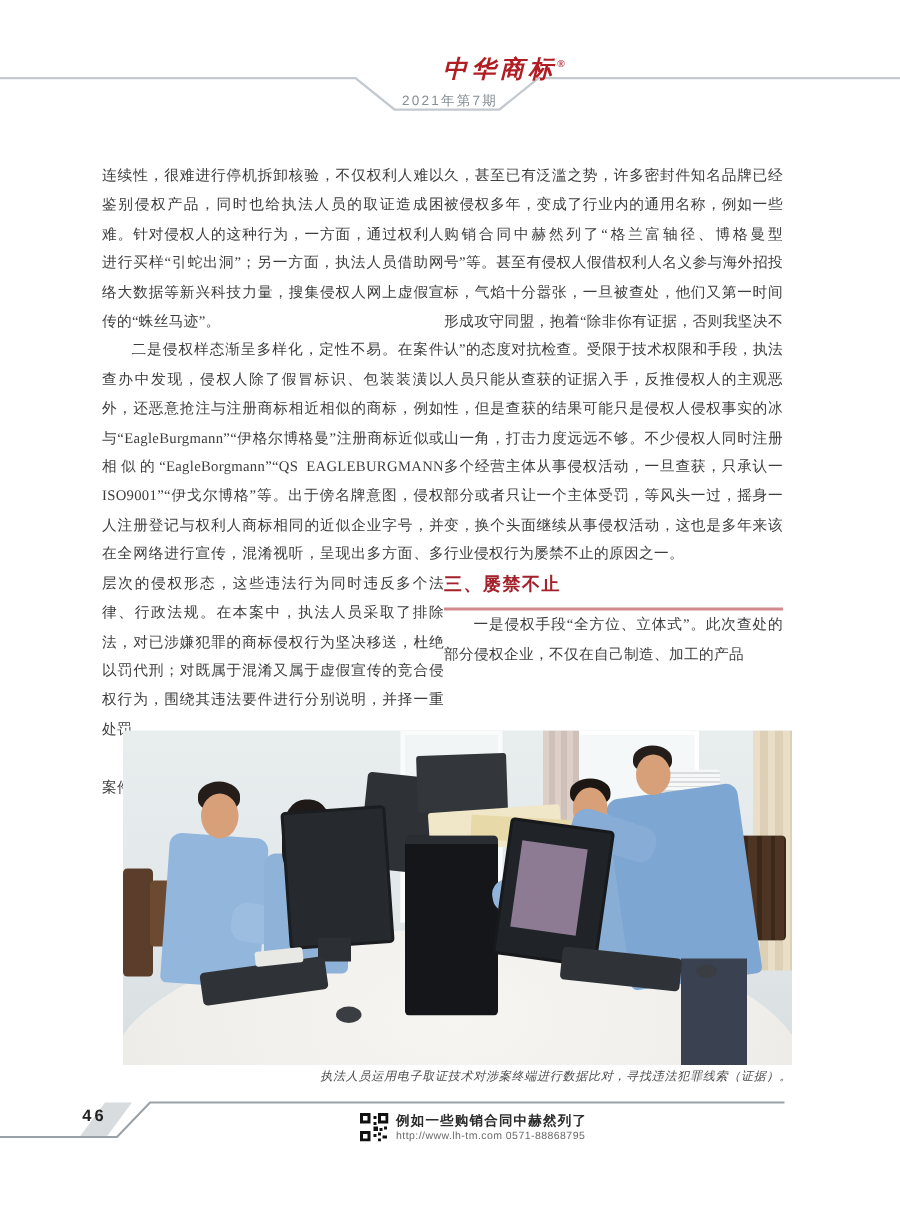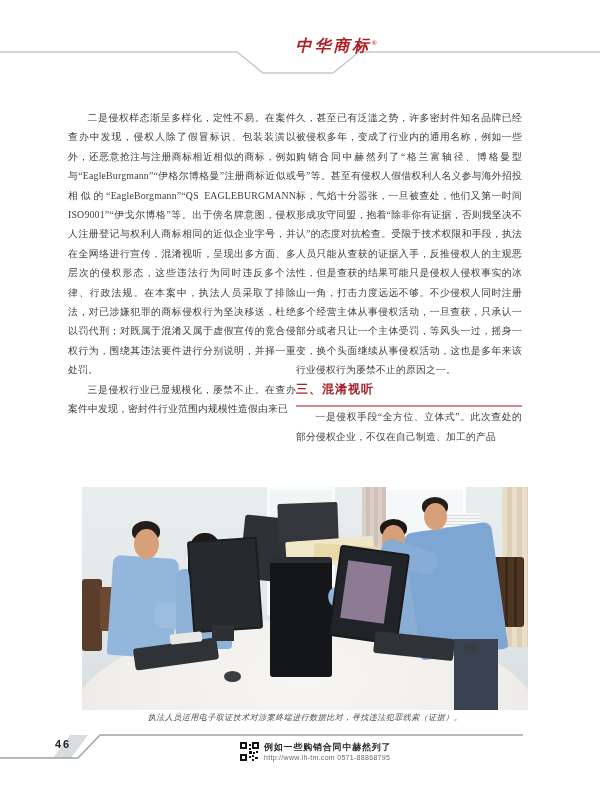--- a/index.html
+++ b/index.html
@@ -98,21 +98,21 @@
   .ph-papers1{left:204px;top:52px;width:88px;height:26px;background:#f0e6c8;transform:rotate(-4deg);border-radius:2px;}
   .ph-papers2{left:232px;top:58px;width:68px;height:16px;background:#e8d9a8;transform:rotate(3deg);}
   .ph-keyboard1{left:52px;top:156px;width:84px;height:22px;background:#2f3337;border-radius:3px;transform:rotate(-8deg);}
   .ph-keyboard2{left:292px;top:148px;width:80px;height:22px;background:#2f3337;border-radius:3px;transform:rotate(6deg);}
   .ph-mouse1{left:142px;top:184px;width:17px;height:11px;background:#3a3e42;border-radius:50%;}
   .ph-mouse2{left:382px;top:156px;width:14px;height:9px;background:#3a3e42;border-radius:50%;}
   .ph-strip{left:88px;top:146px;width:32px;height:10px;background:#e8e8e4;border-radius:2px;transform:rotate(-6deg);}
 
   .photo-caption{
     position:absolute;left:82px;top:712px;width:446px;
-    text-align:center;font-size:8px;color:#4a4a4a;
+    text-align:right;font-size:8px;color:#4a4a4a;
     font-style:italic;letter-spacing:.5px;
   }
 
   
   .footer-ornament{position:absolute;left:0;top:728px;width:600px;height:40px;}
   .page-number{
     position:absolute;left:46px;top:738px;width:34px;text-align:center;
     font-family:"Liberation Sans",sans-serif;
     font-size:11px;font-weight:600;color:#222;letter-spacing:2px;
   }
@@ -130,29 +130,31 @@
 </style>
 </head>
 <body>
 
 <div class="page">
 
   <svg class="header-rule" viewBox="0 0 600 50" preserveAspectRatio="none">
     <path d="M0 24 H237 L263 45 H333 L359 24 H600" fill="none" stroke="#c3c9ce" stroke-width="1.5"></path>
   </svg>
   <div class="magazine-logo"><span>中华商标</span><sup>®</sup></div>
+  <div class="issue-line">2021年第7期</div>
 
   <div class="col col-left">
+    <p class="no-indent">连续性，很难进行停机拆卸核验，不仅权利人难以鉴别侵权产品，同时也给执法人员的取证造成困难。针对侵权人的这种行为，一方面，通过权利人进行买样“引蛇出洞”；另一方面，执法人员借助网络大数据等新兴科技力量，搜集侵权人网上虚假宣传的“蛛丝马迹”。</p>
     <p>二是侵权样态渐呈多样化，定性不易。在案件查办中发现，侵权人除了假冒标识、包装装潢以外，还恶意抢注与注册商标相近相似的商标，例如与“EagleBurgmann”“伊格尔博格曼”注册商标近似或相似的“EagleBorgmann”“QS EAGLEBURGMANN ISO9001”“伊戈尔博格”等。出于傍名牌意图，侵权人注册登记与权利人商标相同的近似企业字号，并在全网络进行宣传，混淆视听，呈现出多方面、多层次的侵权形态，这些违法行为同时违反多个法律、行政法规。在本案中，执法人员采取了排除法，对已涉嫌犯罪的商标侵权行为坚决移送，杜绝以罚代刑；对既属于混淆又属于虚假宣传的竞合侵权行为，围绕其违法要件进行分别说明，并择一重处罚。</p>
     <p>三是侵权行业已显规模化，屡禁不止。在查办案件中发现，密封件行业范围内规模性造假由来已</p>
   </div>
 
   <div class="col col-right">
     <p class="no-indent">久，甚至已有泛滥之势，许多密封件知名品牌已经被侵权多年，变成了行业内的通用名称，例如一些购销合同中赫然列了“格兰富轴径、博格曼型号”等。甚至有侵权人假借权利人名义参与海外招投标，气焰十分嚣张，一旦被查处，他们又第一时间形成攻守同盟，抱着“除非你有证据，否则我坚决不认”的态度对抗检查。受限于技术权限和手段，执法人员只能从查获的证据入手，反推侵权人的主观恶性，但是查获的结果可能只是侵权人侵权事实的冰山一角，打击力度远远不够。不少侵权人同时注册多个经营主体从事侵权活动，一旦查获，只承认一部分或者只让一个主体受罚，等风头一过，摇身一变，换个头面继续从事侵权活动，这也是多年来该行业侵权行为屡禁不止的原因之一。</p>
-    <p class="section-heading">三、混淆视听</p>
+    <p class="section-heading">三、屡禁不止</p>
     <p>一是侵权手段“全方位、立体式”。此次查处的部分侵权企业，不仅在自己制造、加工的产品</p>
   </div>
 
   <div class="photo">
     <div class="ph-window1"></div>
     <div class="ph-window2"></div>
     <div class="ph-curtain-a"></div>
     <div class="ph-curtain-b"></div>
     <div class="ph-ac-grille"></div>
     <div class="ph-ac-unit"></div>

